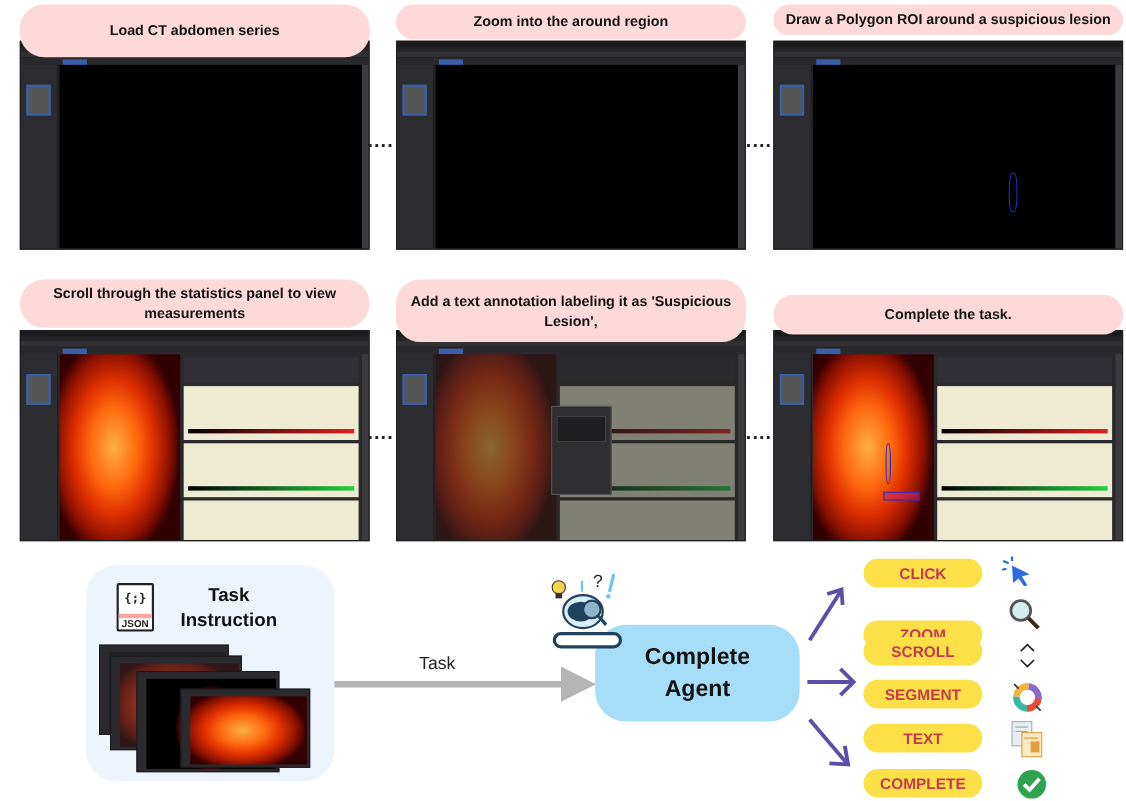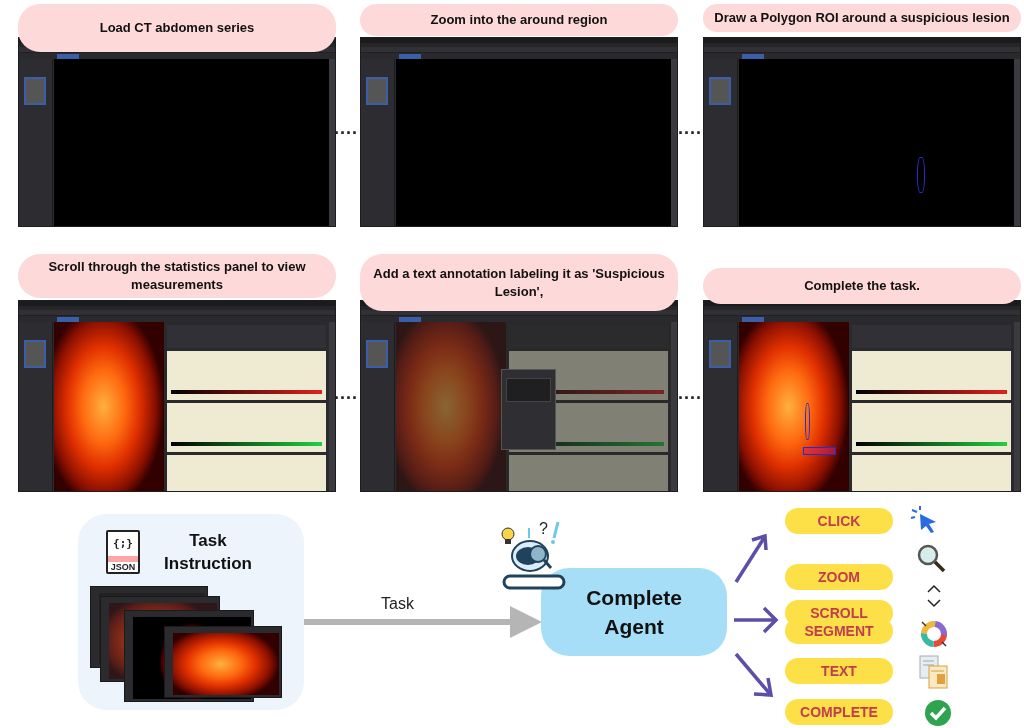--- a/index.html
+++ b/index.html
@@ -41,21 +41,21 @@
   .dialog .ta { margin: 8px 4px; height: 30%; background: #1f1f22; border: 1px solid #444; }
 
   .roi { position: absolute; border: 1.5px solid #2030d0; }
 
   .dots { position: absolute; font-size: 18px; font-weight: bold; color: #222; letter-spacing: 1px; }
 
   
   .task-box { position: absolute; left: 78px; top: 514px; width: 226px; height: 196px; background: #eef4fc; border-radius: 28px; }
   .json-icon { position: absolute; left: 28px; top: 16px; width: 34px; height: 44px; border: 2px solid #222; border-radius: 2px; background: #fff; }
   .json-icon .braces { position: absolute; top: 5px; left: 0; width: 100%; text-align: center; font-family: "DejaVu Sans Mono", monospace; font-size: 11px; font-weight: bold; color: #222; }
-  .json-icon .jtxt { position: absolute; bottom: 0; left: 0; width: 100%; text-align: center; font-size: 9px; font-weight: bold; color: #222; border-top: 6px solid #fca5a5; background: #fff; margin-top: 12px; }
+  .json-icon .jtxt { position: absolute; bottom: 0; left: 0; width: 100%; text-align: center; font-size: 9px; font-weight: bold; color: #222; border-top: 4px solid #fca5a5; background: #fff; margin-top: 12px; }
   .task-title { position: absolute; left: 80px; top: 16px; width: 100px; text-align: center; font-size: 17px; font-weight: bold; color: #111; line-height: 1.35; }
   .stack-shot { position: absolute; background: #2b2b2f; border: 1px solid #1a1a1a; overflow: hidden; }
   .stack-shot .inner { position: absolute; left: 8px; top: 6px; right: 2px; bottom: 2px; }
 
   .input-arrow-line { position: absolute; left: 304px; top: 619px; width: 222px; height: 6px; background: #b5b5b5; }
   .input-arrow-head { position: absolute; left: 510px; top: 606px; width: 0; height: 0; border-top: 16px solid transparent; border-bottom: 16px solid transparent; border-left: 32px solid #b5b5b5; }
   .input-label { position: absolute; left: 381px; top: 595px; font-size: 16px; color: #222; }
 
   .agent-box { position: absolute; left: 541px; top: 568px; width: 186px; height: 88px; background: #a5def6; border-radius: 28px; display: flex; flex-direction: column; align-items: center; justify-content: center; }
   .agent-line { font-size: 21px; font-weight: bold; color: #111; line-height: 1.4; }
@@ -262,21 +262,21 @@
   <path d="M6 52 L34 8" stroke="#5b4fa8" stroke-width="3.5" fill="none"></path>
   <path d="M22 10 L35 6 L36 20" stroke="#5b4fa8" stroke-width="3.5" fill="none"></path>
   <path d="M4 90 L44 90" stroke="#5b4fa8" stroke-width="3.5" fill="none"></path>
   <path d="M34 78 L46 90 L34 102" stroke="#5b4fa8" stroke-width="3.5" fill="none"></path>
   <path d="M6 124 L40 164" stroke="#5b4fa8" stroke-width="3.5" fill="none"></path>
   <path d="M24 164 L41 165 L38 148" stroke="#5b4fa8" stroke-width="3.5" fill="none"></path>
 </svg>
 
 <div class="action-pill" style="top:508px;">CLICK</div>
 <div class="action-pill" style="top:520px;margin-top:44px;">ZOOM</div>
-<div class="action-pill" style="top:600px;">SCROLL</div>
+<div class="action-pill" style="top:579px;">SCROLL</div>
 <div class="action-pill" style="top:618px;">SEGMENT</div>
 <div class="action-pill" style="top:658px;">TEXT</div>
 <div class="action-pill" style="top:699px;">COMPLETE</div>
 
 <div class="action-icon" style="left:908px; top:504px;">
   <svg width="32" height="32" viewBox="0 0 32 32">
     <line x1="4" y1="6" x2="9" y2="8" stroke="#2a6be0" stroke-width="2"></line>
     <line x1="12" y1="2" x2="12" y2="6" stroke="#2a6be0" stroke-width="2"></line>
     <line x1="3" y1="14" x2="7" y2="13" stroke="#2a6be0" stroke-width="2"></line>
     <path d="M12 10 L28 18 L21 20 L26 28 L23 29 L18 22 L13 26 Z" fill="#2a6be0"></path>

